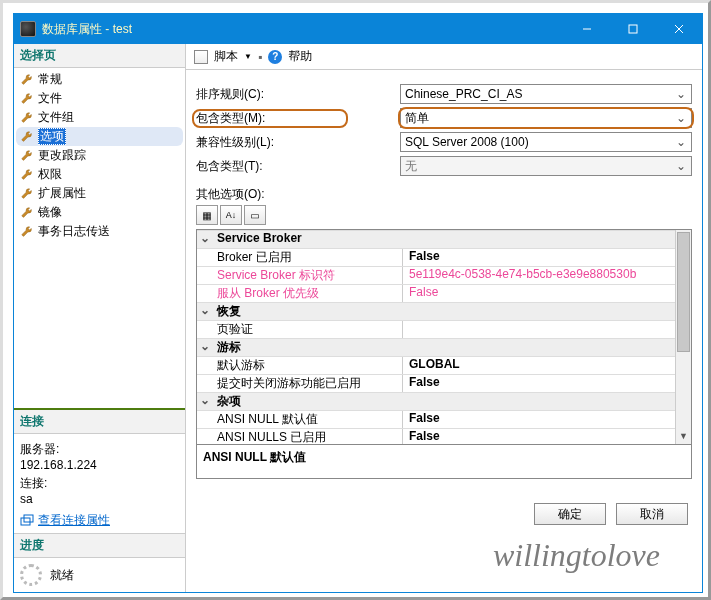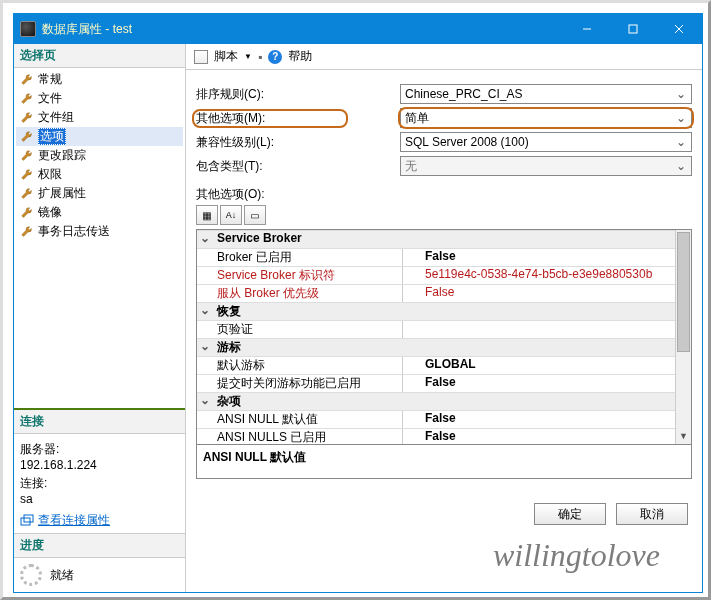--- a/index.html
+++ b/index.html
@@ -10,21 +10,21 @@
   .titlebar .app-icon { width: 16px; height: 16px; margin: 0 6px; border-radius: 2px; background: radial-gradient(circle at 35% 35%, #555, #111); border:1px solid #888; }
   .titlebar .title { flex: 1; }
   .winbtns { display: flex; height: 100%; }
   .winbtn { width: 46px; display: flex; align-items: center; justify-content: center; }
   .winbtn svg { stroke: #fff; stroke-width: 1; fill: none; }
   .body { flex: 1; display: flex; min-height: 0; }
   .leftcol { width: 172px; border-right: 1px solid #ccc; display: flex; flex-direction: column; font-size: 12px; }
   .panelhdr { background: #f2f2f2; border-bottom: 1px solid #ccc; padding: 3px 6px; font-weight: bold; color:#0f766e; }
   .navlist { padding: 2px; }
   .navitem { display: flex; align-items: center; padding: 1px 4px; gap: 4px; cursor: default; }
-  .navitem.selected { background: #dfe8f6; }
+  .navitem.selected { background: #dfe8f6; border-radius: 6px; }
   .navitem.selected .lbl { background:#1a6fd6; color:#fff; padding:0 2px; outline:1px dotted #fff; outline-offset:-1px;}
   .wrench { width:14px; height:14px; }
   .spacer-flex { flex:1; }
   .connbox { border-top:1px solid #ccc; padding:4px 6px; }
   .connbox .kv { margin:3px 0 0 0; }
   .connbox .kv .k { }
   .connbox .kv .v { }
   .connlink { color:#0066cc; text-decoration:underline; cursor:pointer; display:flex; align-items:center; gap:4px; margin-top:6px;}
   .progressrow { display:flex; align-items:center; gap:8px; padding:6px;}
   .spinner { width:22px; height:22px; border:3px dotted #bbb; border-radius:50%; }
@@ -47,23 +47,23 @@
   .pg-toolbar { display:flex; gap:2px; padding:2px 0; }
   .pg-btn { width:22px; height:20px; border:1px solid #999; background:linear-gradient(#fff,#e8e8e8); display:flex; align-items:center; justify-content:center; font-size:10px;}
   .propgrid { border:1px solid #888; height:250px; display:flex; flex-direction:column; font-size:12px; margin-top:2px;}
   .pg-scroll { flex:1; overflow:hidden; position:relative;}
   .pg-rows { }
   .pg-row { display:flex; height:18px; border-top:1px solid #ddd; }
   .pg-row.cat { background:#eee; font-weight:bold; }
   .pg-row .exp { width:16px; text-align:center; color:#555; }
   .pg-row .pname { width:190px; padding-left:4px; border-right:1px solid #ccc; white-space:nowrap; overflow:hidden;}
   .pg-row.cat .pname { border-right:none; }
-  .pg-row .pval { flex:1; padding-left:6px; white-space:nowrap; overflow:hidden;margin-left:16px;}
+  .pg-row .pval { flex:1; padding-left:6px; white-space:nowrap; overflow:hidden;}
   .pg-row .pval.bold { font-weight:bold; }
-  .pg-row.disabled { color:#b91c1c; }
+  .pg-row.disabled { color:#ec4899; }
   .pg-desc { border-top:1px solid #888; height:34px; padding:4px 6px; font-weight:bold; }
   .pg-scrollbar { position:absolute; right:0; top:0; bottom:0; width:16px; background:#f0f0f0; border-left:1px solid #ccc;}
   .pg-scrollbar .thumb{ position:absolute; left:1px; right:1px; top:2px; height:120px; background:#c8c8c8; border:1px solid #aaa;}
   .pg-scrollbar .arr{ position:absolute; left:0; right:0; height:16px; display:flex; align-items:center; justify-content:center; color:#555; font-size:9px;}
   .pg-scrollbar .arr.up{top:0;} .pg-scrollbar .arr.dn{bottom:0;}
   .buttons { display:flex; justify-content:flex-end; gap:10px; padding:24px 14px 10px 0; }
   .btn { width:72px; height:22px; border:1px solid #888; background:linear-gradient(#fff,#e8e8e8); font-size:12px;}
   .watermark { position:absolute; right:42px; bottom:18px; font-family: "Brush Script MT","Segoe Script",cursive; font-size:32px; color:#7d7d7d; font-style:italic; pointer-events:none;}
 </style>
 </head>
@@ -192,21 +192,21 @@
           <div class="formrow">
             <div class="flabel">排序规则(C):</div>
             <div class="fval">
                 <div class="combo">
                   <span>Chinese_PRC_CI_AS</span>
                   <span class="arrow">⌄</span>
                 </div>
               </div>
           </div>
           <div class="formrow">
-            <div class="flabel hl-label" style="width:178px"><span>其他选项(M):</span></div>
+            <div class="flabel hl-label" style="width:178px"><span>包含类型(M):</span></div>
             <div class="fval">
                 <div class="combo highlight-orange">
                   <span>简单</span>
                   <span class="arrow">⌄</span>
                 </div>
               </div>
           </div>
           <div class="formrow">
             <div class="flabel">兼容性级别(L):</div>
             <div class="fval">

